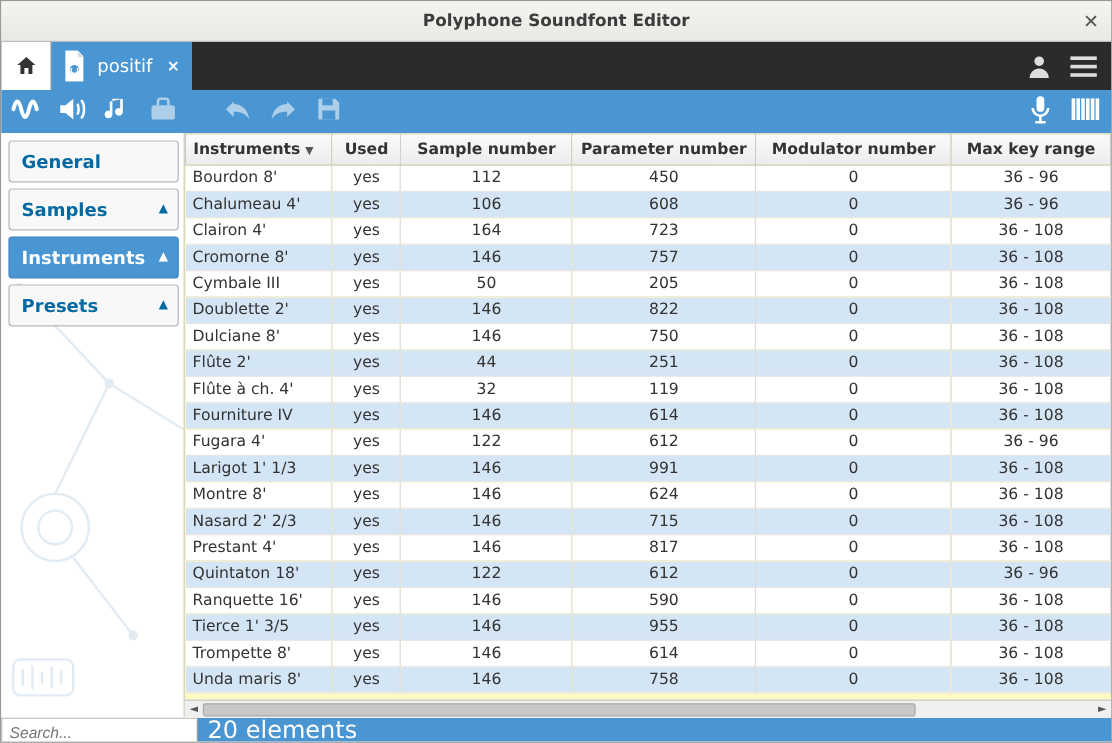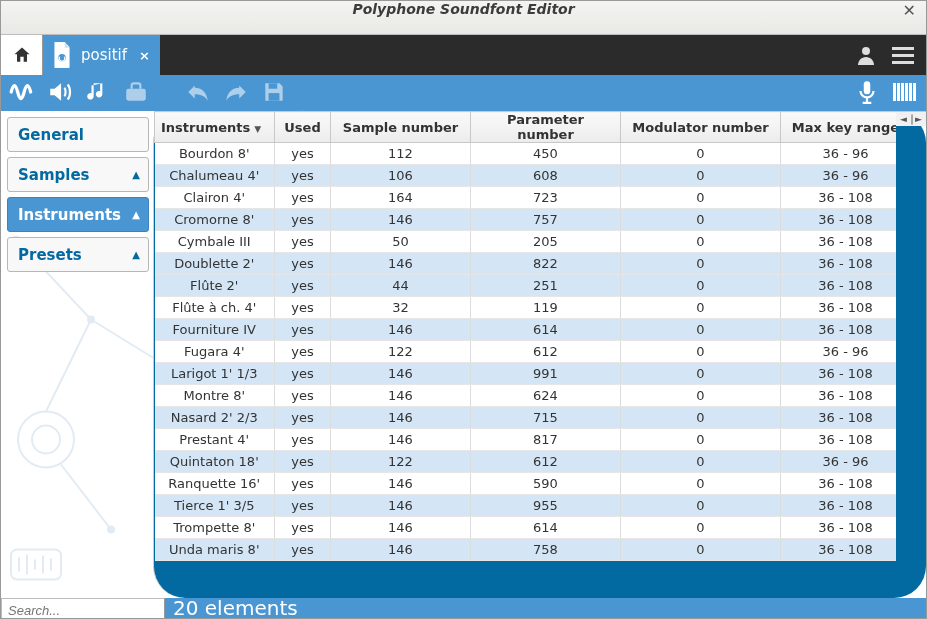--- a/index.html
+++ b/index.html
@@ -13,22 +13,22 @@
     display: flex;
     flex-direction: column;
     border: 1px solid #999;
   }
   
   .titlebar {
     height: 34px;
     background: linear-gradient(#f4f4f0,#e8e8e4);
     border-bottom: 1px solid #bdbdbd;
     display: flex;
+    align-items: center;
     position: relative;
-    font-style: italic;
   }
   .titlebar .title {
     position: absolute;
     left: 50%; transform: translateX(-50%);
     font-weight: 600;
     color: #3c3c3c;
     font-size: 14px;
   }
   .titlebar .close {
     margin-left: auto;
@@ -129,26 +129,25 @@
   .nav-item.active {
     background:#4a96d2;
     color:#fff;
     border-color:#3b83be;
   }
   .nav-item .arrow { font-size:10px;color:inherit; }
 
   
   .table-wrap {
     flex:1;
-    display:flex;
+    display:flex;flex-direction:column;
     min-width:0;
     border-left:1px solid #ccc;
     position:relative;z-index:2;
-    background:#0369a1;
-    border-radius:32px;
+    background:#fef9c3;
   }
   .grid {
     flex:1;
     overflow:hidden;
     position:relative;
   }
   table {
     border-collapse:collapse;
     width:100%;
     table-layout:fixed;
@@ -167,21 +166,21 @@
   tbody td {
     border-right:1px solid #dcdcdc;
     border-bottom:1px solid #e6e6e6;
     height:22px;
     text-align:center;
     color:#333;
     padding:0 6px;
     white-space:nowrap;
     overflow:hidden;
   }
-  tbody td:first-child { text-align:center;font-weight:400; }
+  tbody td:first-child { text-align:left;font-weight:400; }
   tbody tr.odd { background:#d4e6f6; }
   tbody tr.even { background:#ffffff; }
   .col-inst{width:120px}
   .col-used{width:56px}
   .col-samp{width:140px}
   .col-param{width:150px}
   .col-mod{width:160px}
   .col-key{width:130px}
 
   .hscroll {
@@ -402,20 +401,28 @@
               <td>36 - 108</td>
             </tr>
             <tr class="odd">
               <td>Doublette 2'</td>
               <td>yes</td>
               <td>146</td>
               <td>822</td>
               <td>0</td>
               <td>36 - 108</td>
             </tr>
+            <tr class="even">
+              <td>Dulciane 8'</td>
+              <td>yes</td>
+              <td>146</td>
+              <td>750</td>
+              <td>0</td>
+              <td>36 - 108</td>
+            </tr>
             <tr class="odd">
               <td>Flûte 2'</td>
               <td>yes</td>
               <td>44</td>
               <td>251</td>
               <td>0</td>
               <td>36 - 108</td>
             </tr>
             <tr class="even">
               <td>Flûte à ch. 4'</td>

